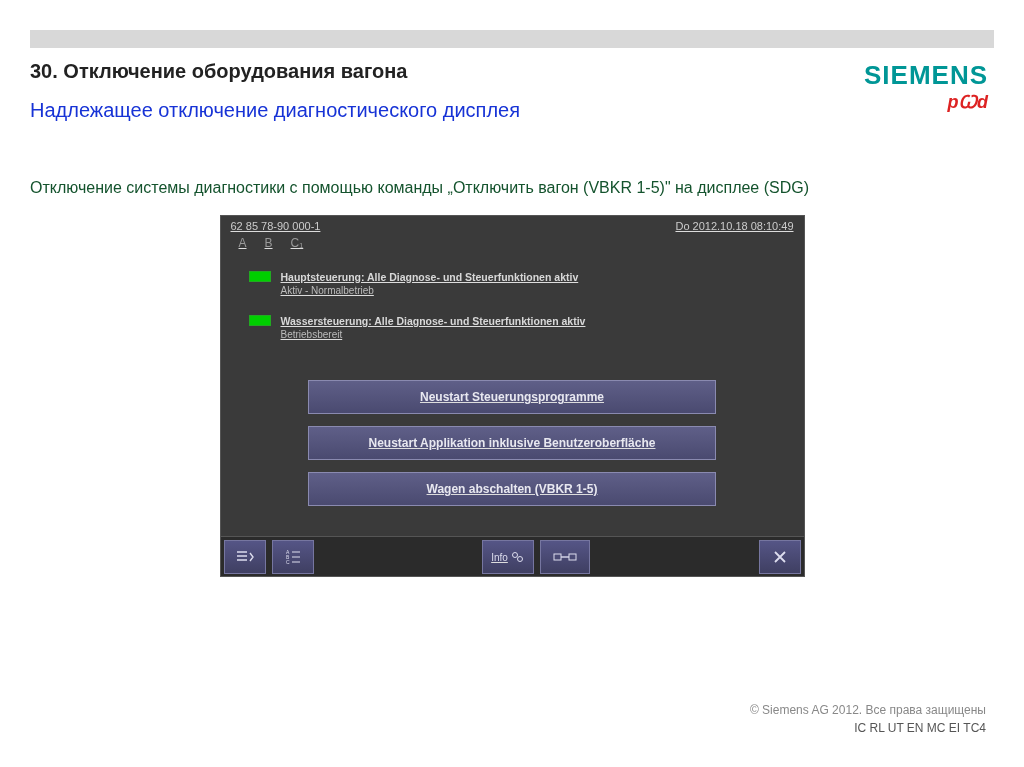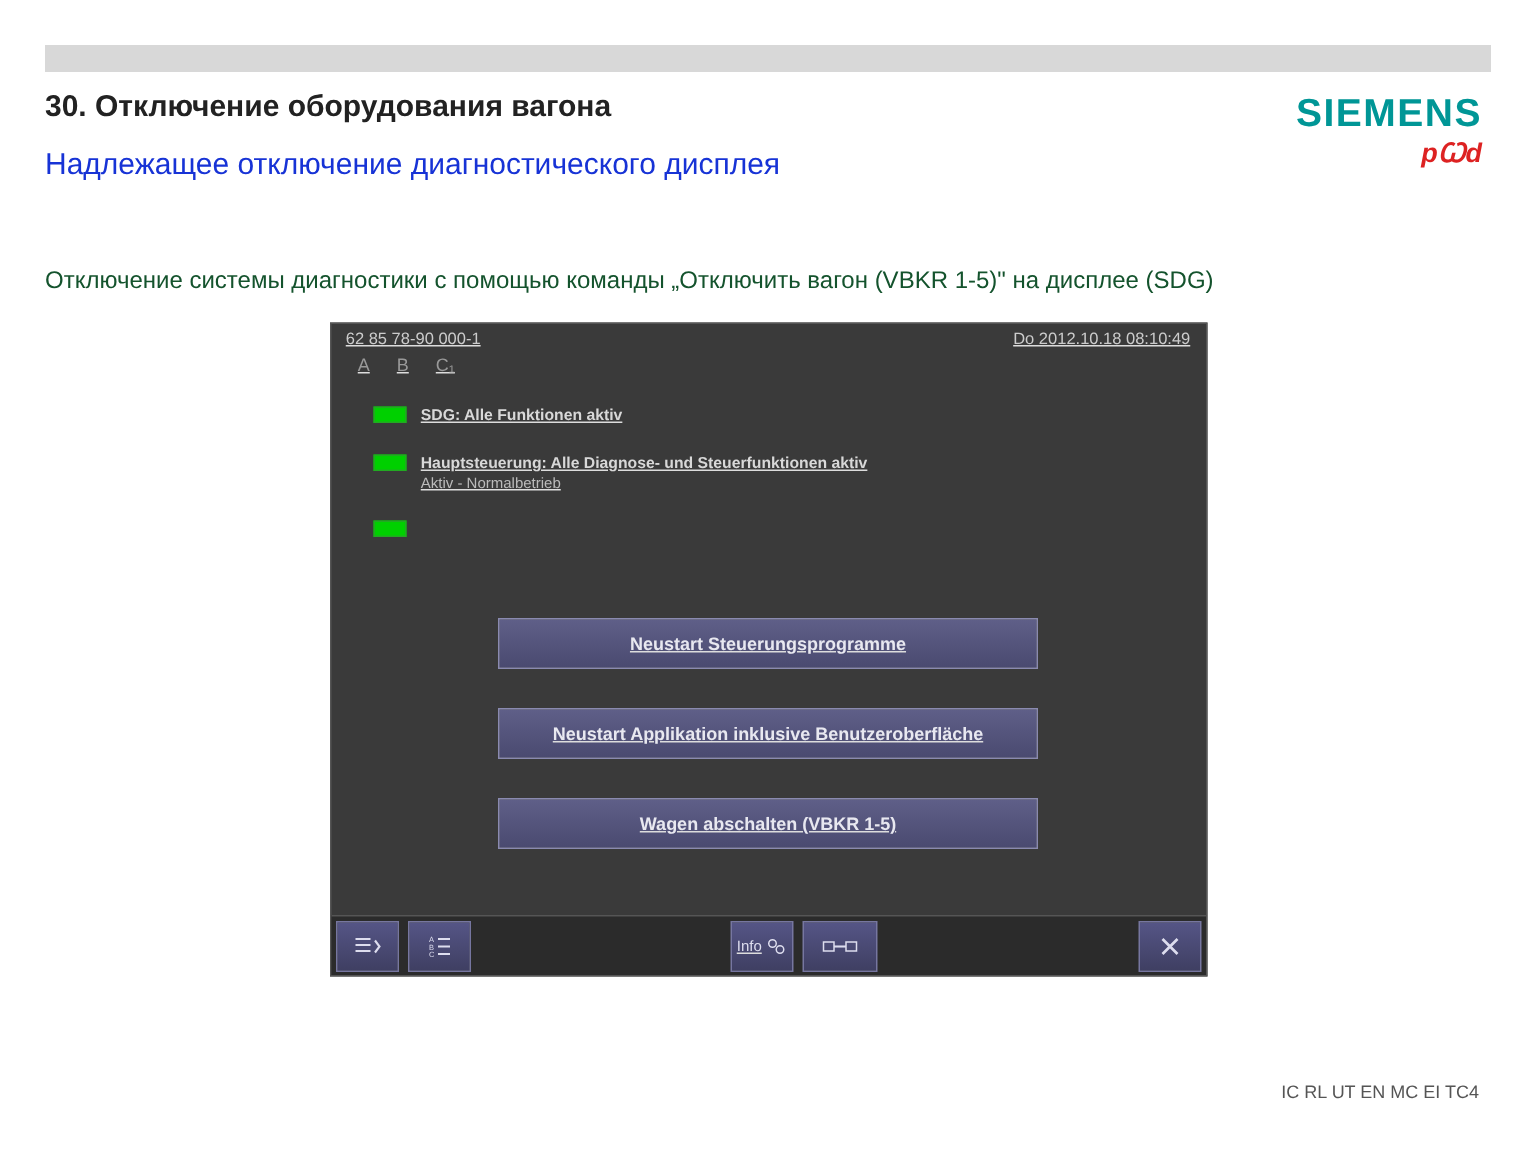--- a/index.html
+++ b/index.html
@@ -114,22 +114,22 @@
     color: #bbb;
     font-weight: normal;
     font-size: 10px;
     margin-top: 1px;
   }
   .sdg-buttons {
     padding: 0 50px 18px 50px;
   }
   .sdg-btn {
     display: block;
-    width: 360px;
-    margin: 26px auto;
+    width: 408px;
+    margin: 12px auto;
     padding: 9px 6px;
     background: linear-gradient(#5f5f88, #4a4a70);
     border: 1px solid #8a8ab0;
     color: #e8e8f0;
     text-align: center;
     font-size: 12px;
     font-weight: bold;
     cursor: pointer;
   }
   .sdg-footer {
@@ -194,32 +194,30 @@
     <div class="sdg-tabs">
       <span>A</span>
       <span>B</span>
       <span>C₁</span>
     </div>
 
     <div class="sdg-content">
       <div class="status-row">
         <div class="status-box"></div>
         <div>
-          <div class="status-text">SDG: Alle Funktionen aktiv</div>
+          <div class="status-text">Hauptsteuerung: Alle Diagnose- und Steuerfunktionen aktiv</div>
+          <div class="status-sub">Aktiv - Normalbetrieb</div>
         </div>
       </div>
       <div class="status-row">
         <div class="status-box"></div>
         <div>
-          <div class="status-text">Hauptsteuerung: Alle Diagnose- und Steuerfunktionen aktiv</div>
-          <div class="status-sub">Aktiv - Normalbetrieb</div>
-        </div>
-      </div>
-      <div class="status-row">
-        <div class="status-box"></div>
+          <div class="status-text">Wassersteuerung: Alle Diagnose- und Steuerfunktionen aktiv</div>
+          <div class="status-sub">Betriebsbereit</div>
+        </div>
       </div>
     </div>
 
     <div class="sdg-buttons">
       <div class="sdg-btn">Neustart Steuerungsprogramme</div>
       <div class="sdg-btn">Neustart Applikation inklusive Benutzeroberfläche</div>
       <div class="sdg-btn">Wagen abschalten (VBKR 1-5)</div>
     </div>
 
     <div class="sdg-footer">
@@ -232,21 +230,21 @@
         <div class="foot-btn">
           <svg width="18" height="16" viewBox="0 0 18 16">
             <text x="2" y="5" font-size="5" fill="#dde" stroke="none">A</text>
             <text x="2" y="10" font-size="5" fill="#dde" stroke="none">B</text>
             <text x="2" y="15" font-size="5" fill="#dde" stroke="none">C</text>
             <path d="M8 3h8M8 8h8M8 13h8" stroke-width="1.2"></path>
           </svg>
         </div>
       </div>
       <div class="foot-group-mid">
-        <div class="foot-btn" style="width:42px">
+        <div class="foot-btn" style="width:52px">
           <span>Info</span>
           <svg width="14" height="12" viewBox="0 0 14 12" style="margin-left:3px">
             <circle cx="4" cy="4" r="2.5"></circle>
               <circle cx="9" cy="8" r="2.5"></circle>
           </svg>
         </div>
         <div class="foot-btn" style="width:50px">
           <svg width="24" height="14" viewBox="0 0 24 14">
             <rect x="1" y="4" width="7" height="6"></rect>
               <rect x="16" y="4" width="7" height="6"></rect>
@@ -258,15 +256,16 @@
         <div class="foot-btn">
           <svg width="14" height="14" viewBox="0 0 14 14">
             <path d="M2 2l10 10M12 2L2 12" stroke-width="1.8"></path>
           </svg>
         </div>
       </div>
     </div>
   </div>
 
   <div class="footer">
+    <div>© Siemens AG 2012. Все права защищены</div>
     <div style="color:#555">IC RL UT EN MC EI TC4</div>
   </div>
 </div>
 
 </body></html>

